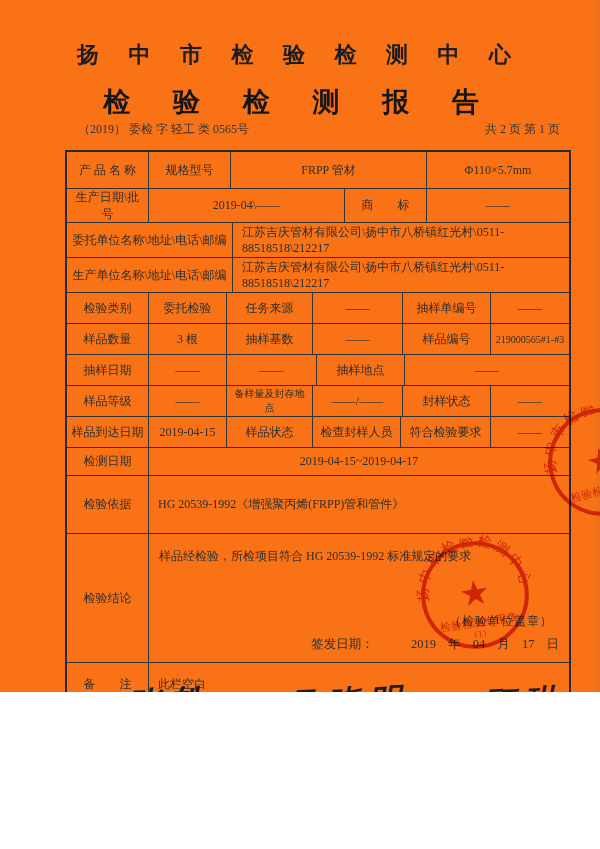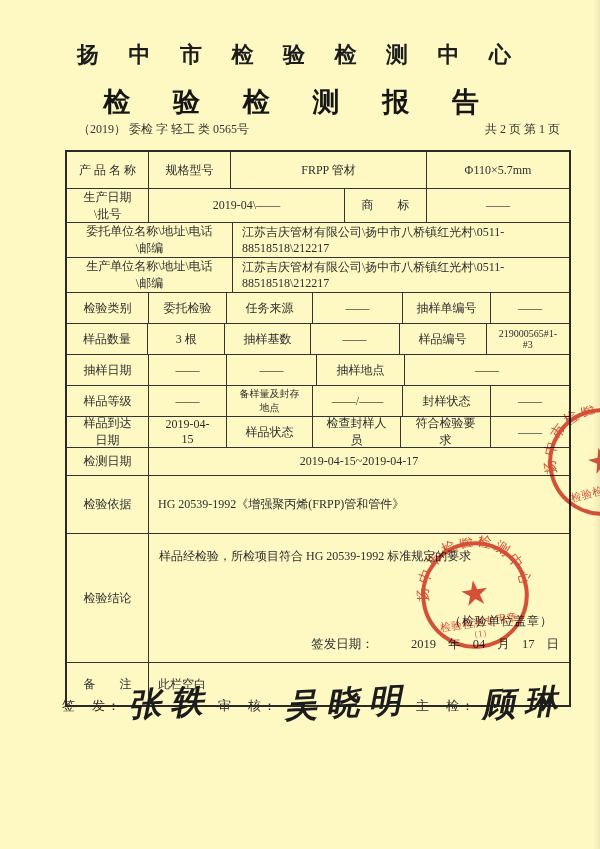--- a/index.html
+++ b/index.html
@@ -1,29 +1,29 @@
 <!DOCTYPE html>
 <html><head>
 <meta charset="utf-8">
 <style>
   html,body{margin:0;padding:0;background:#fff;}
-  .page{position:relative;width:600px;height:849px;background:#fef9c3;overflow:hidden;
+  .page{position:relative;width:600px;height:692px;background:#f97316;overflow:hidden;
         color:#2b2b2b;font-family:"Liberation Serif",serif;}
   .org{position:absolute;top:40px;left:0;width:100%;text-align:center;
        font-size:22px;font-weight:bold;letter-spacing:12px;color:#1d1d1d;white-space:nowrap;}
   .title{position:absolute;top:84px;left:0;width:100%;text-align:center;
        font-size:27px;font-weight:bold;letter-spacing:18px;color:#161616;white-space:nowrap;}
   .docline{position:absolute;top:121px;left:78px;right:40px;display:flex;
        justify-content:space-between;font-size:12px;color:#333;gap:16px;}
   .tbl{position:absolute;left:65px;top:150px;width:506px;border:2px solid #2a2a2a;
        box-sizing:border-box;background:transparent;}
   .tr{display:flex;border-bottom:1px solid #333;}
   .tr:last-child{border-bottom:none;}
   .td{border-right:1px solid #333;display:flex;align-items:center;justify-content:center;
-      font-size:12px;text-align:center;padding:0 12px;box-sizing:border-box;color:#2e2e2e;}
+      font-size:12px;text-align:center;padding:0 3px;box-sizing:border-box;color:#2e2e2e;}
   .td:last-child{border-right:none;}
   .left{justify-content:flex-start;text-align:left;padding:0 9px;}
   .cA{width:82px}.cB{width:196px}.cC{width:82px}.cD{flex:1}
   .cE{width:166px}.cF{flex:1}
   .f1{width:82px}.f2{width:78px}.f3{width:86px}.f4{width:90px}.f5{width:88px}.f6{flex:1}
   .h36{height:36px}.h33{height:33px}.h34{height:34px}.h30{height:30px}
   .h27{height:27px}.h57{height:57px}.h128{height:128px}.h42{height:42px}
   .small{font-size:10px;letter-spacing:0;font-family:Liberation Serif, serif;}
   .concl-cell{position:relative;display:block;text-align:left;padding:14px 10px;}
   .concl-text{font-size:12px;}

